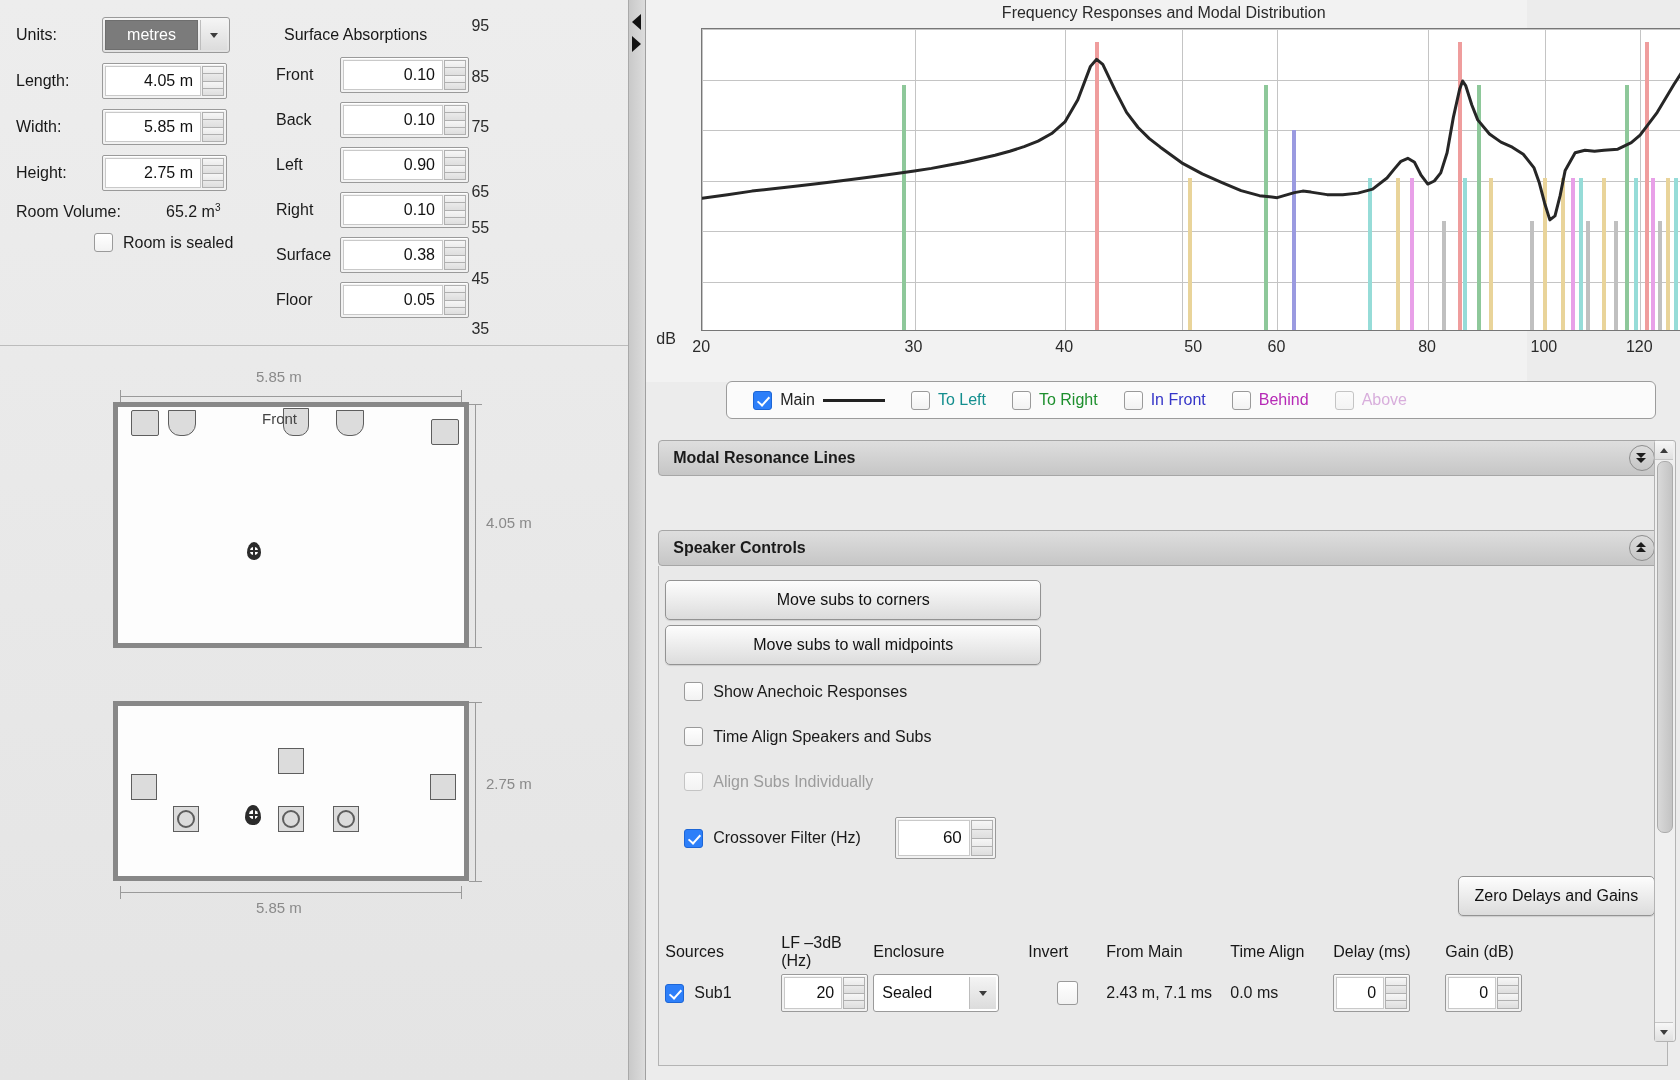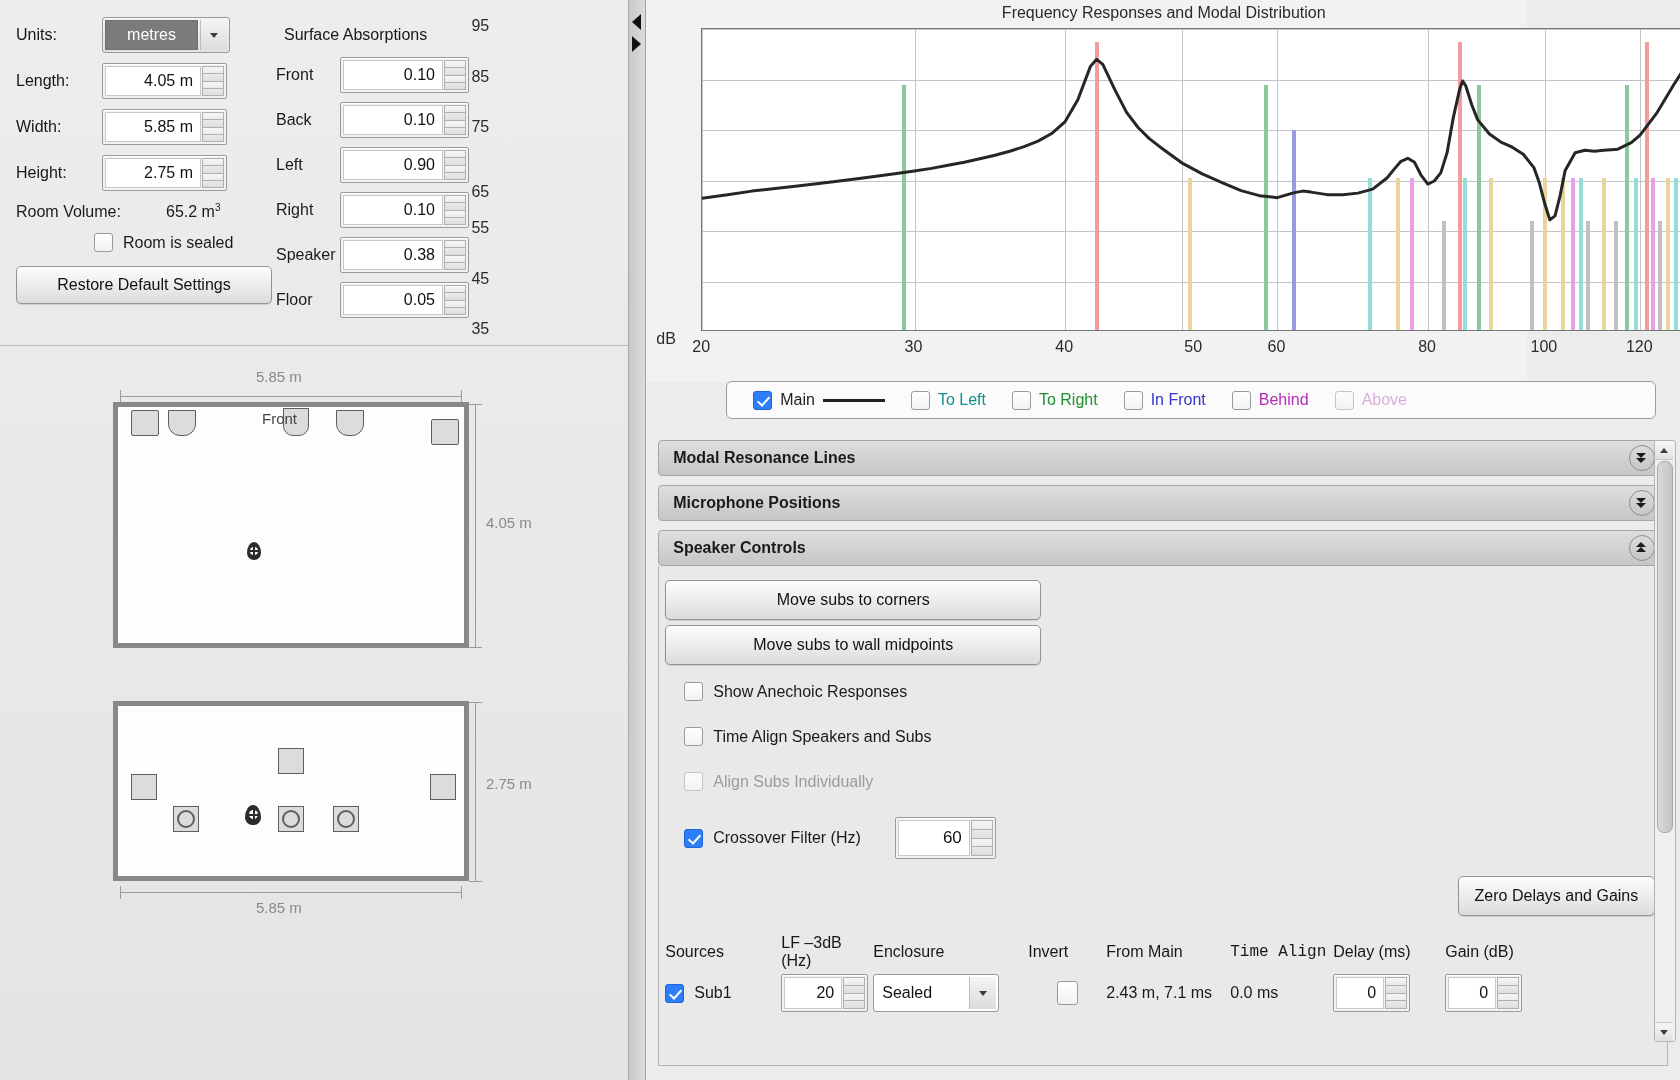--- a/index.html
+++ b/index.html
@@ -251,23 +251,20 @@
           <div class="vol-row">
             <span class="k">Room Volume:</span>
             <span class="v"><span>65.2 m</span><sup>3</sup></span>
           </div>
 
           <div class="cb-line" style="margin:12px 0 0 78px;">
             <span class="cb"></span>
             <span class="t">Room is sealed</span>
           </div>
 
-          <div style="margin-top:14px;">
-            <span class="btn" style="width:226px;">Restore Default Settings</span>
-          </div>
 
         </div>
 
         <div class="room-right">
           <div class="sa-title">Surface Absorptions</div>
           <div style="margin-top:14px;">
 
             <div class="abs-row">
               <span class="nm">Front</span>
               <span class="spin">
@@ -322,21 +319,21 @@
                       <span class="tri-up"></span>
                     </span>
                     <span>
                       <span class="tri-dn"></span>
                     </span>
                   </span>
               </span>
             </div>
 
             <div class="abs-row">
-              <span class="nm">Speaker</span>
+              <span class="nm">Surface</span>
               <span class="spin">
                 <span class="fld" style="width:100px;">0.38</span>
                 <span class="arrows">
                     <span>
                       <span class="tri-up"></span>
                     </span>
                     <span>
                       <span class="tri-dn"></span>
                     </span>
                   </span>
@@ -528,29 +525,20 @@
     <div class="acc-head" style="top:440px;">
       <span class="t">Modal Resonance Lines</span>
       <span class="disc">
           <span class="chev down">
             <i></i>
             <i></i>
           </span>
         </span>
     </div>
 
-    <div class="acc-head" style="top:485px;">
-      <span class="t">Microphone Positions</span>
-      <span class="disc">
-          <span class="chev down">
-            <i></i>
-            <i></i>
-          </span>
-        </span>
-    </div>
 
     <div class="acc-head" style="top:530px;">
       <span class="t">Speaker Controls</span>
       <span class="disc">
           <span class="chev up">
             <i></i>
             <i></i>
           </span>
         </span>
     </div>
@@ -598,21 +586,21 @@
       <div style="position:absolute;right:12px;top:310px;">
         <span class="btn" style="height:38px;padding:0 16px;">Zero Delays and Gains</span>
       </div>
 
       <div class="tbl-head" style="position:absolute;left:6px;top:368px;width:992px;">
         <span style="width:116px;">Sources</span>
         <span style="width:92px;">LF –3dB (Hz)</span>
         <span style="width:155px;">Enclosure</span>
         <span style="width:78px;">Invert</span>
         <span style="width:124px;">From Main</span>
-        <span style="width:103px;font-family:Liberation Mono, monospace;">Time Align</span>
+        <span style="width:103px;">Time Align</span>
         <span style="width:112px;">Delay (ms)</span>
         <span style="width:100px;">Gain (dB)</span>
       </div>
 
       <div class="tbl-row" style="position:absolute;left:6px;top:408px;width:992px;">
         <span style="width:116px;display:flex;align-items:center;gap:10px;">
           <span class="cb on"></span>
           <span>Sub1</span>
         </span>
         <span style="width:92px;">

